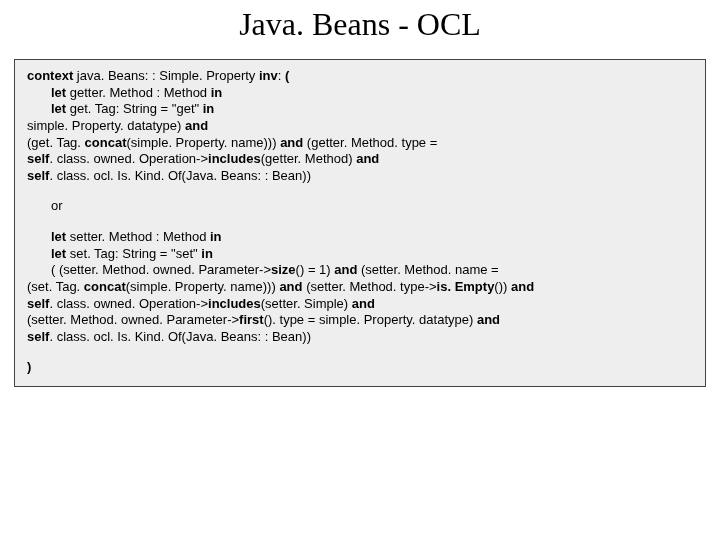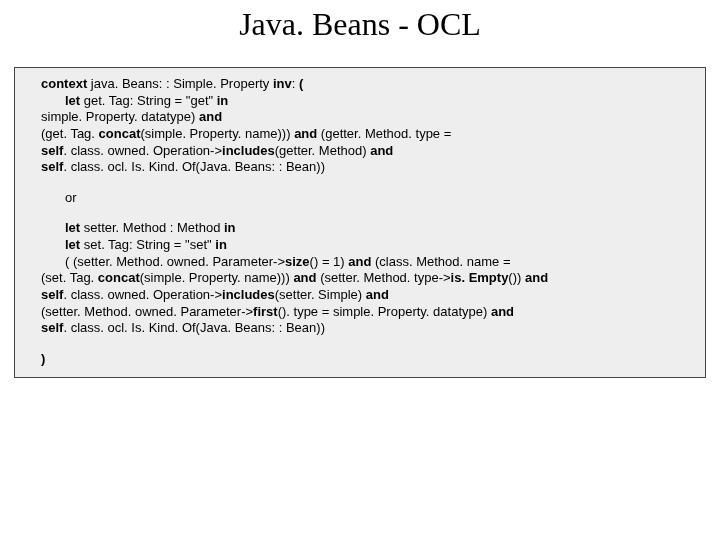--- a/index.html
+++ b/index.html
@@ -19,24 +19,24 @@
   }
   .title {
     text-align: center;
     font-size: 32px;
     color: #000;
     padding-top: 6px;
     padding-bottom: 8px;
     font-family: "Times New Roman", Times, serif;
   }
   .content-box {
-    margin: 16px 14px 14px 14px;
+    margin: 8px 14px 14px 14px;
     border: 1px solid #444;
     background: #eeeeee;
-    padding: 8px 10px 10px 26px;
+    padding: 8px 10px 10px 12px;
     font-family: Verdana, Geneva, sans-serif;
     font-size: 13px;
     line-height: 1.28;
     color: #000;
     box-sizing: border-box;
   }
   .block {
     margin-bottom: 14px;
   }
   .indent1 { padding-left: 24px; }
@@ -50,33 +50,34 @@
 </head>
 <body>
 
 <div class="slide">
   <div class="title">Java. Beans - OCL</div>
 
   <div class="content-box">
 
     <div class="block">
       <div><b>context</b><span> java. Beans: : Simple. Property </span><b>inv</b><span>: </span><b>(</b></div>
+      <div class="indent1"><b>let</b><span> getter. Method : Method </span><b>in</b></div>
       <div class="indent1"><b>let</b><span> get. Tag: String = "get"   </span><b>in</b></div>
       <div><span>simple. Property. datatype) </span><b>and</b></div>
       <div><span>(get. Tag. </span><b>concat</b><span>(simple. Property. name))) </span><b>and</b><span> (getter. Method. type = </span></div>
       <div><b>self</b><span>. class. owned. Operation-&gt;</span><b>includes</b><span>(getter. Method) </span><b>and</b></div>
       <div><b>self</b><span>. class. ocl. Is. Kind. Of(Java. Beans: : Bean))</span></div>
     </div>
 
     <div class="or-line">or</div>
 
     <div class="block">
       <div class="indent1"><b>let</b><span> setter. Method : Method </span><b>in</b></div>
       <div class="indent1"><b>let</b><span> set. Tag: String = "set"   </span><b>in</b></div>
-      <div class="indent1"><span>( (setter. Method. owned. Parameter-&gt;</span><b>size</b><span>() = 1) </span><b>and</b><span> (class. Method. name = </span></div>
+      <div class="indent1"><span>( (setter. Method. owned. Parameter-&gt;</span><b>size</b><span>() = 1) </span><b>and</b><span> (setter. Method. name = </span></div>
       <div><span>(set. Tag. </span><b>concat</b><span>(simple. Property. name))) </span><b>and</b><span> (setter. Method. type-&gt;</span><b>is. Empty</b><span>()) </span><b>and</b></div>
       <div><b>self</b><span>. class. owned. Operation-&gt;</span><b>includes</b><span>(setter. Simple) </span><b>and</b></div>
       <div><span>(setter. Method. owned. Parameter-&gt;</span><b>first</b><span>(). type = simple. Property. datatype) </span><b>and</b></div>
       <div><b>self</b><span>. class. ocl. Is. Kind. Of(Java. Beans: : Bean))</span></div>
     </div>
 
     <div><b>)</b></div>
 
   </div>
 </div>

